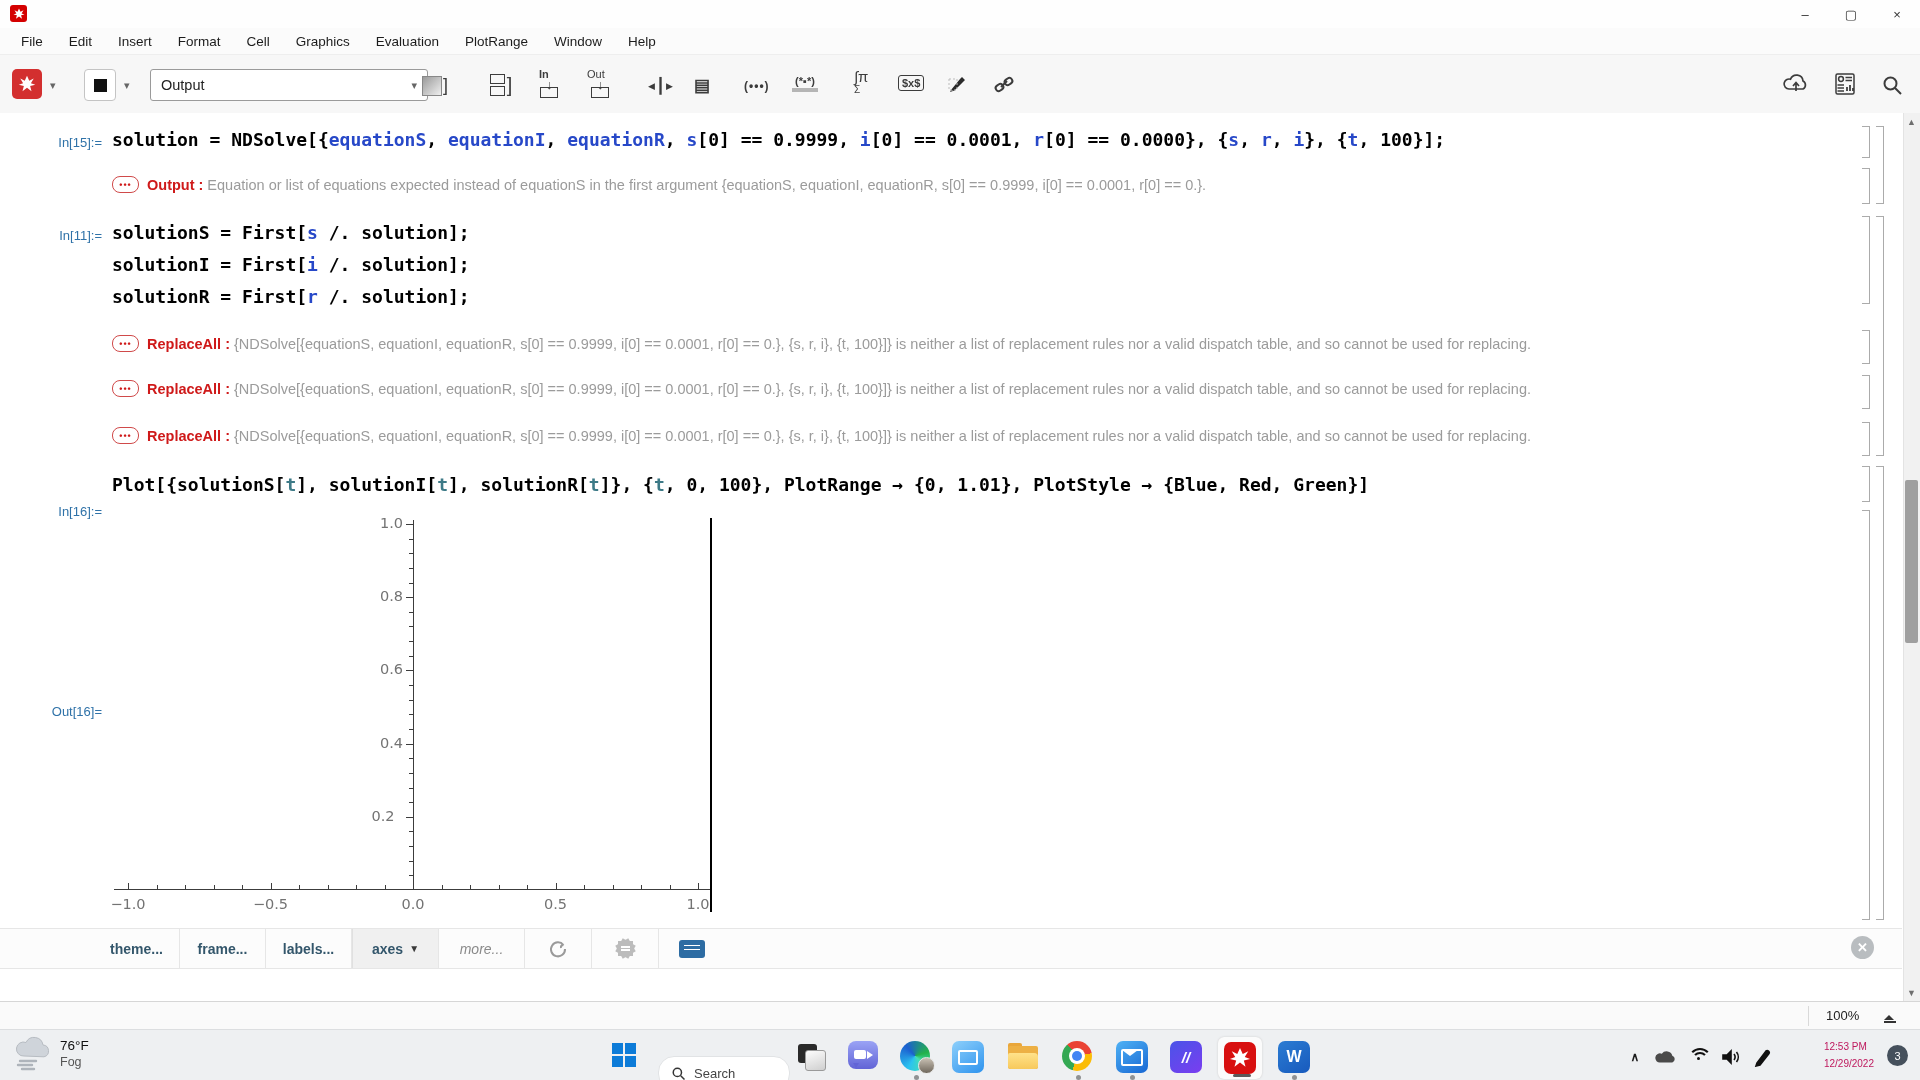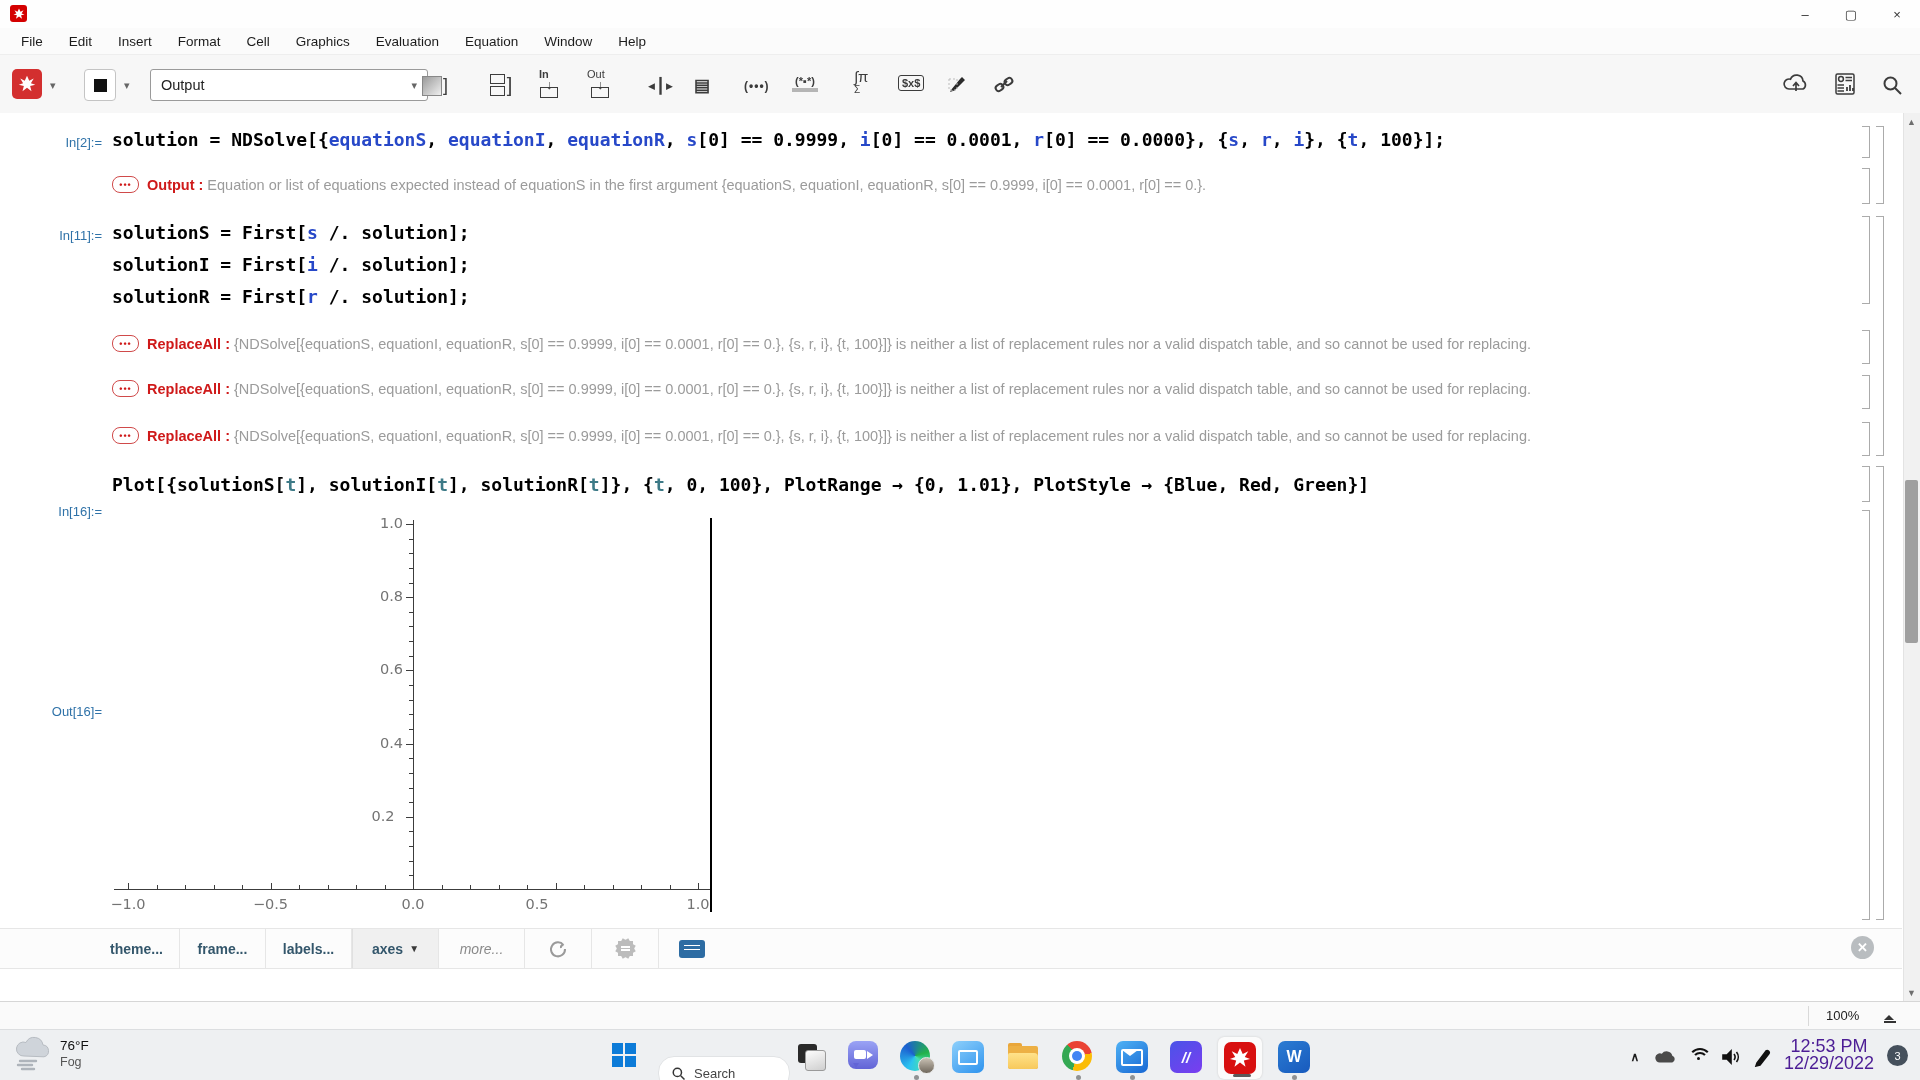--- a/index.html
+++ b/index.html
@@ -60,21 +60,21 @@
   .bubble:after{content:"";position:absolute;left:4px;bottom:-5px;border:5px solid transparent;border-top-color:#2d6ca3;border-left-width:3px;border-right-width:3px;}
   
   .statusbar{top:1001px;left:0;right:0;height:28px;background:#fafafa;border-top:1px solid #d6d6d6;}
   .zoom-text{font-size:13px;color:#222;}
   
   .taskbar{top:1029px;left:0;right:0;height:51px;background:#eef0f2;border-top:1px solid #dcdee0;}
   .tile{width:32px;height:32px;border-radius:7px;display:flex;align-items:center;justify-content:center;}
   .tk-dot{position:absolute;width:5px;height:5px;border-radius:3px;background:#909294;top:1073px;}
   .search-pill{width:118px;height:32px;border-radius:16px;background:#fff;border:1px solid #e1e3e5;display:flex;align-items:center;padding-left:12px;font-size:13px;color:#444;}
   .tray-ico{display:flex;align-items:center;justify-content:center;width:26px;height:26px;color:#1c1c1c;}
-  .clock{text-align:center;font-size:18px;line-height:17px;color:#4c1d95;}
+  .clock{text-align:left;font-size:10px;line-height:17px;color:#be185d;}
   .badge{width:21px;height:21px;border-radius:50%;background:#45505c;color:#fff;font-size:11px;display:flex;align-items:center;justify-content:center;}
   .wifi-arc{border:2px solid #111;border-color:#111 transparent transparent transparent;border-radius:50%;position:absolute;}
 </style>
 </head>
 <body>
 
 <div class="ab titlebar">
   <div class="ab app-ico" style="left:10px;top:5px;">
     <svg width="12" height="12" viewBox="0 0 24 24">
         <path d="M12 1 L15 7.5 L21 4.5 L17.2 11 L23 13 L16.2 14.6 L18 21.5 L12 17 L6 21.5 L7.8 14.6 L1 13 L6.8 11 L3 4.5 L9 7.5 Z" fill="#fff"></path>
@@ -87,21 +87,21 @@
 </div>
 
 <div class="ab menubar">
   <span class="menu-item">File</span>
   <span class="menu-item">Edit</span>
   <span class="menu-item">Insert</span>
   <span class="menu-item">Format</span>
   <span class="menu-item">Cell</span>
   <span class="menu-item">Graphics</span>
   <span class="menu-item">Evaluation</span>
-  <span class="menu-item">Equation</span>
+  <span class="menu-item">PlotRange</span>
   <span class="menu-item">Window</span>
   <span class="menu-item">Help</span>
 </div>
 
 <div class="ab toolbar">
   <div class="ab spikey-btn" style="left:12px;top:14px;">
     <svg width="18" height="18" viewBox="0 0 24 24">
         <path d="M12 1 L15 7.5 L21 4.5 L17.2 11 L23 13 L16.2 14.6 L18 21.5 L12 17 L6 21.5 L7.8 14.6 L1 13 L6.8 11 L3 4.5 L9 7.5 Z" fill="#fff"></path>
       </svg>
   </div>
@@ -202,21 +202,21 @@
   <div class="ab tbtn" style="left:1880px;top:18px;">
     <svg width="24" height="24" viewBox="0 0 24 24" fill="none" stroke="#3c3c3c" stroke-width="2">
         <circle cx="10.5" cy="10.5" r="6"></circle>
         <path d="M15 15 L21 21"></path>
       </svg>
   </div>
 </div>
 
 <div class="ab" style="top:113px;left:0;width:1903px;height:888px;background:#fff;"></div>
 
-<div class="ab cell-label" style="left:28px;top:135px;">In[2]:=</div>
+<div class="ab cell-label" style="left:28px;top:135px;">In[15]:=</div>
 <div class="ab codeline" style="left:112px;top:129px;"><span class="c-k">solution = NDSolve[{</span><span class="c-b">equationS</span><span class="c-k">, </span><span class="c-b">equationI</span><span class="c-k">, </span><span class="c-b">equationR</span><span class="c-k">, </span><span class="c-b">s</span><span class="c-k">[0] == 0.9999, </span><span class="c-b">i</span><span class="c-k">[0] == 0.0001, </span><span class="c-b">r</span><span class="c-k">[0] == 0.0000}, {</span><span class="c-b">s</span><span class="c-k">, </span><span class="c-b">r</span><span class="c-k">, </span><span class="c-b">i</span><span class="c-k">}, {</span><span class="c-b">t</span><span class="c-k">, 100}];</span></div>
 
 <div class="ab err-row" style="left:112px;top:176px;">
   <span class="err-badge">•••</span>
   <span class="err-name">Output</span>
     <span class="err-name">:</span>
   <span class="err-text">Equation or list of equations expected instead of equationS in the first argument {equationS, equationI, equationR, s[0] == 0.9999, i[0] == 0.0001, r[0] == 0.}.</span>
 </div>
 
 <div class="ab cell-label" style="left:28px;top:228px;">In[11]:=</div>
@@ -250,21 +250,21 @@
 <div class="ab" id="plot-layer" style="left:0;top:0;width:1920px;height:1080px;pointer-events:none;">
     <div class="ab" style="left: 114px; top: 889px; width: 598px; height: 1px; background: rgb(60, 60, 60);"></div>
     <div class="ab" style="left: 413px; top: 520.34px; width: 1px; height: 368.66px; background: rgb(60, 60, 60);"></div>
     <div class="ab" style="left: 128px; top: 883px; width: 1px; height: 6px; background: rgb(60, 60, 60);"></div>
     <div class="ab tick-label" style="left: 98px; top: 896px; width: 60px; text-align: center;">−1.0</div>
     <div class="ab" style="left: 270.5px; top: 883px; width: 1px; height: 6px; background: rgb(60, 60, 60);"></div>
     <div class="ab tick-label" style="left: 240.5px; top: 896px; width: 60px; text-align: center;">−0.5</div>
     <div class="ab" style="left: 413px; top: 883px; width: 1px; height: 6px; background: rgb(60, 60, 60);"></div>
     <div class="ab tick-label" style="left: 383px; top: 896px; width: 60px; text-align: center;">0.0</div>
     <div class="ab" style="left: 555.5px; top: 883px; width: 1px; height: 6px; background: rgb(60, 60, 60);"></div>
-    <div class="ab tick-label" style="left: 525.5px; top: 896px; width: 60px; text-align: left;">0.5</div>
+    <div class="ab tick-label" style="left: 525.5px; top: 896px; width: 60px; text-align: center;">0.5</div>
     <div class="ab" style="left: 698px; top: 883px; width: 1px; height: 6px; background: rgb(60, 60, 60);"></div>
     <div class="ab tick-label" style="left: 668px; top: 896px; width: 60px; text-align: center;">1.0</div>
     <div class="ab" style="left: 156.5px; top: 885px; width: 1px; height: 4px; background: rgb(60, 60, 60);"></div>
     <div class="ab" style="left: 185px; top: 885px; width: 1px; height: 4px; background: rgb(60, 60, 60);"></div>
     <div class="ab" style="left: 213.5px; top: 885px; width: 1px; height: 4px; background: rgb(60, 60, 60);"></div>
     <div class="ab" style="left: 242px; top: 885px; width: 1px; height: 4px; background: rgb(60, 60, 60);"></div>
     <div class="ab" style="left: 299px; top: 885px; width: 1px; height: 4px; background: rgb(60, 60, 60);"></div>
     <div class="ab" style="left: 327.5px; top: 885px; width: 1px; height: 4px; background: rgb(60, 60, 60);"></div>
     <div class="ab" style="left: 356px; top: 885px; width: 1px; height: 4px; background: rgb(60, 60, 60);"></div>
     <div class="ab" style="left: 384.5px; top: 885px; width: 1px; height: 4px; background: rgb(60, 60, 60);"></div>

